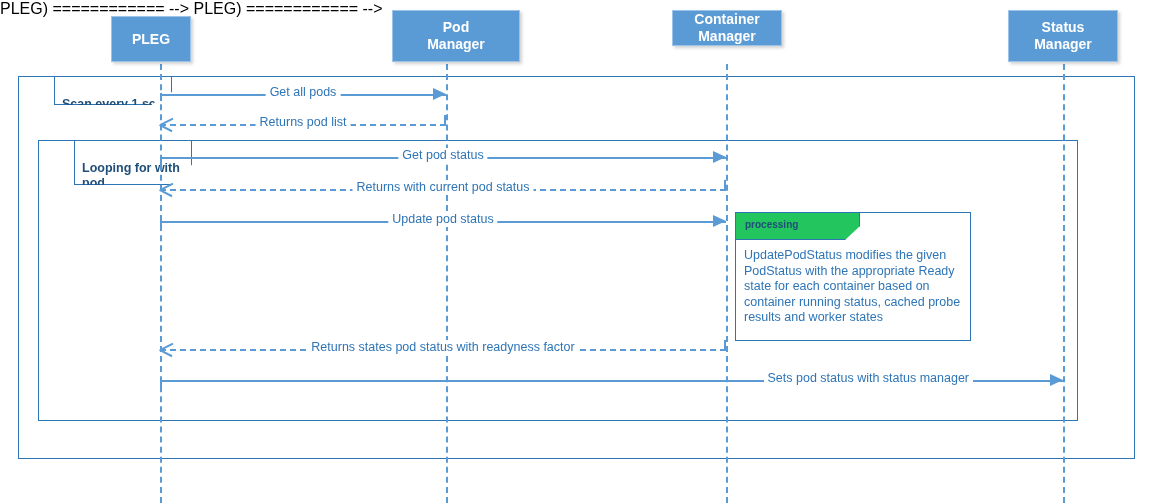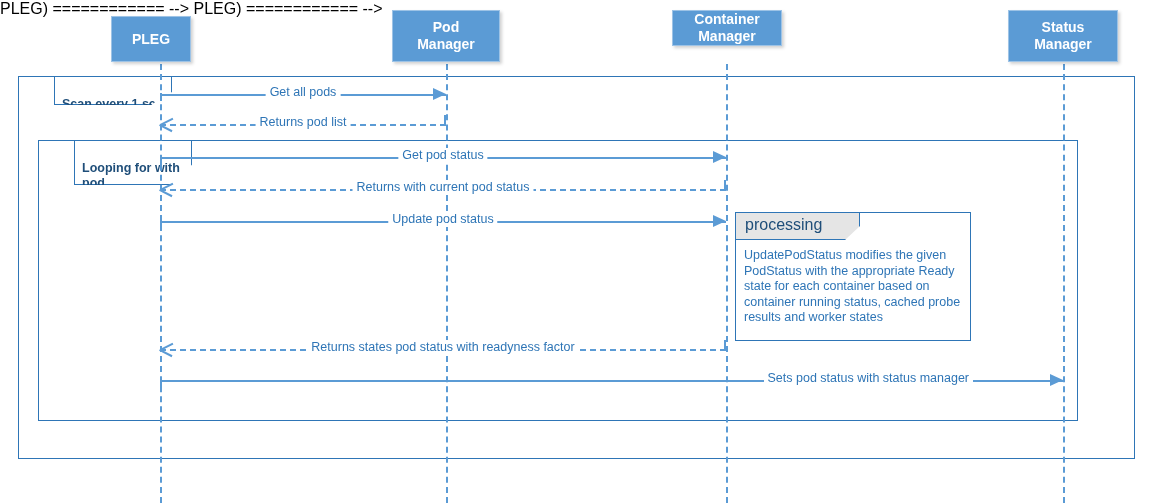--- a/index.html
+++ b/index.html
@@ -67,24 +67,24 @@
   .note{
     position:absolute;
     border:1px solid #2E75B6;
     background:#ffffff;
     box-sizing:border-box;
   }
   .note-tab{
     position:absolute;
     border:1px solid #2E75B6;
     box-sizing:border-box;
-    background:#e5e5e5;
+    background:#22c55e;
     color:#1F4E79;
-    font-weight:normal;
-    font-size:16px;
+    font-weight:bold;
+    font-size:10px;
     line-height:15px;
     padding:4px 10px 4px 9px;
     clip-path:polygon(0 0, 100% 0, 100% 50%, 88% 100%, 0 100%);
   }
   .note-body{
     position:absolute;
     color:#2E75B6;
     font-size:12.5px;
     line-height:15.5px;
     box-sizing:border-box;
@@ -171,21 +171,21 @@
   <div class="lifeline" style="left:160px;  top:64px; height:439px;"></div>
   <div class="lifeline" style="left:446px;  top:64px; height:439px;"></div>
   <div class="lifeline" style="left:726px;  top:64px; height:439px;"></div>
   <div class="lifeline" style="left:1063px; top:64px; height:439px;"></div>
 
   
   <div class="actor-box" style="left:111px; top:16px; width:80px; height:46px;">
     <span class="actor-label">PLEG</span>
   </div>
 
-  <div class="actor-box" style="left:392px; top:10px; width:108px; height:52px;">
+  <div class="actor-box" style="left:392px; top:10px; width:128px; height:52px;">
     <span class="actor-label">Pod
 Manager</span>
   </div>
 
   <div class="actor-box" style="left:672px; top:10px; width:110px; height:36px;">
     <span class="actor-label">Container
 Manager</span>
   </div>
 
   <div class="actor-box" style="left:1008px; top:10px; width:110px; height:52px;">

